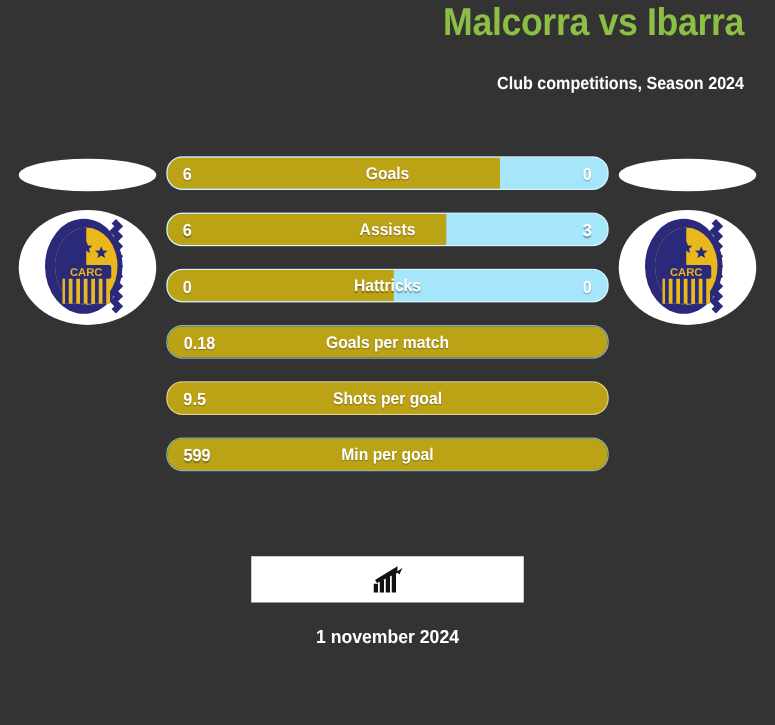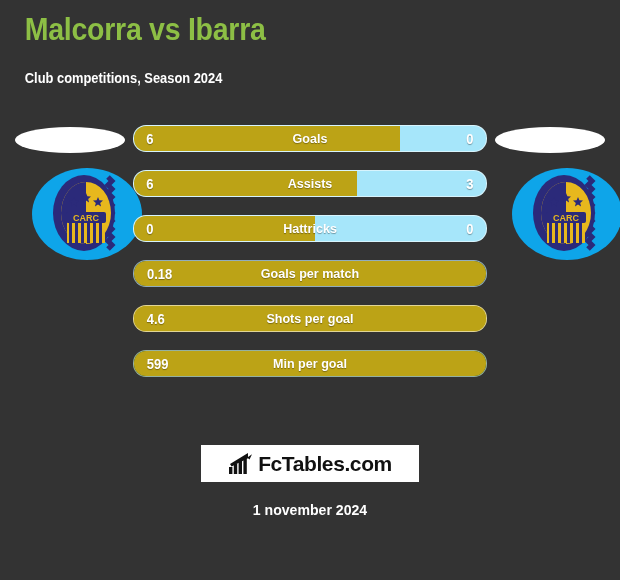--- a/index.html
+++ b/index.html
@@ -9,22 +9,21 @@
     height: 580px;
     background: #333333;
     font-family: "Liberation Sans", sans-serif;
     overflow: hidden;
     position: relative;
   }
 
   
   .header {
     width: 100%;
-    padding-top: 12px;
-    text-align: left;
+    text-align: right;
   }
   .title {
     color: #8DBF45;
     font-size: 31px;
     font-weight: bold;
     letter-spacing: -0.3px;
     transform: scaleX(0.92);
     line-height: 36px;
     white-space: nowrap;
   }
@@ -60,24 +59,24 @@
     top: 14px;
     left: 5px;
     width: 110px;
     height: 26px;
     background: #FFFFFF;
     border-radius: 55px / 13px;
   }
   .crest-disc {
     position: absolute;
     top: 55px;
-    left: 22px;
+    left: 5px;
     width: 110px;
     height: 92px;
-    background: #0ea5e9;
+    background: #ffffff;
     border-radius: 55px / 46px;
     overflow: hidden;
   }
   .crest-svg {
     position: absolute;
     top: 50%;
     left: 50%;
     transform: translate(-50%, -50%);
   }
 
@@ -262,21 +261,21 @@
     </div>
 
     <div class="bar-row bar-full" style="background: #0c4a6e;">
       <div class="bar-fill" style="width: 100%; background: rgb(188, 163, 22);"></div>
       <div class="bar-val home">0.18</div>
       <div class="bar-label">Goals per match</div>
     </div>
 
     <div class="bar-row bar-full" style="background: rgb(188, 163, 22);">
       <div class="bar-fill" style="width: 100%; background: rgb(188, 163, 22);"></div>
-      <div class="bar-val home">4.6</div>
+      <div class="bar-val home">9.5</div>
       <div class="bar-label">Shots per goal</div>
     </div>
 
     <div class="bar-row bar-full" style="background: #14532d;">
       <div class="bar-fill" style="width: 100%; background: rgb(188, 163, 22);"></div>
       <div class="bar-val home">599</div>
       <div class="bar-label">Min per goal</div>
     </div>
 
   </div>
@@ -285,16 +284,15 @@
 <div class="brand">
   <svg class="brand-icon" width="25" height="24" viewBox="0 0 25 24">
     <g fill="#111111">
       <rect x="1" y="15" width="3.4" height="7"></rect>
       <rect x="5.8" y="12" width="3.4" height="10"></rect>
       <rect x="10.6" y="8.5" width="3.4" height="13.5"></rect>
       <rect x="15.4" y="5" width="3.4" height="17"></rect>
       <path d="M2 12 L20 1 L20 5 L24 2.2 L21.5 7.5 L20 6.2 L3.6 14.4 Z"></path>
     </g>
   </svg>
-  <span class="brand-text">FcTables.com</span>
 </div>
 
 <div class="date">1 november 2024</div>
 
 </body></html>

